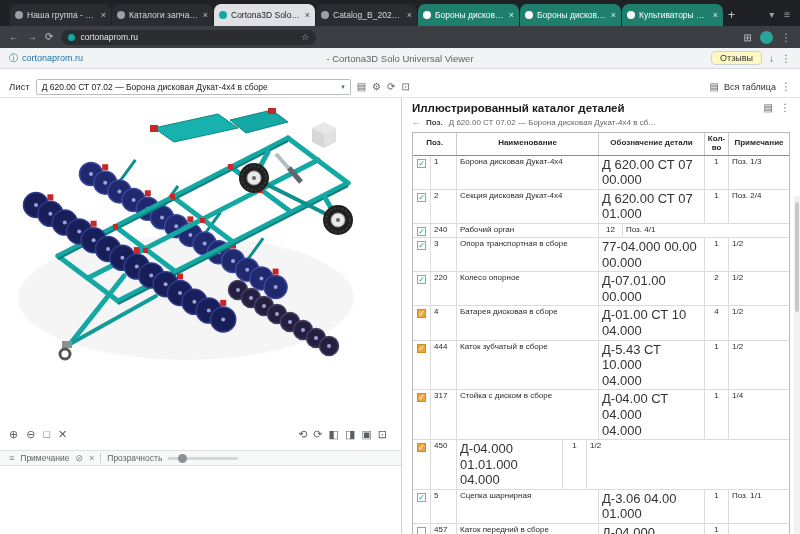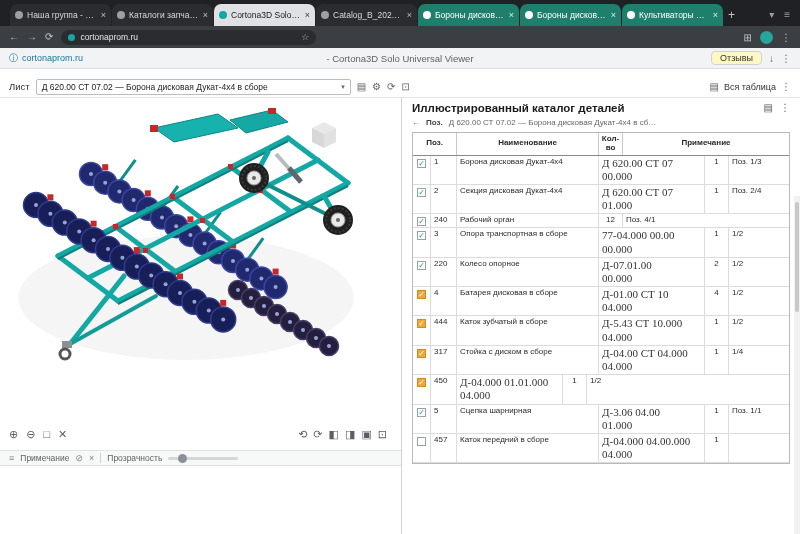--- a/index.html
+++ b/index.html
@@ -68,21 +68,21 @@
   .h-pos{width:44px;flex:none}
   .h-name{width:142px;flex:none}
   .h-des{width:106px;flex:none}
   .h-qty{width:24px;flex:none}
   .h-note{flex:1}
   .trow{display:flex;border-bottom:1px solid #dcdcdc}
   .trow>div{padding:1px 3px;border-right:1px solid #dcdcdc;overflow:hidden}
   .c-check{width:18px;flex:none;display:flex;justify-content:center;align-items:flex-start}
   .c-pos{width:26px;flex:none}
   .c-name{width:142px;flex:none}
-  .c-des{width:106px;flex:none;font-family:Liberation Serif, serif;font-size:11px;line-height:1.2;white-space:pre-line;color:#333}
+  .c-des{width:106px;flex:none;font-family:Liberation Sans, sans-serif;font-size:13px;line-height:1.2;white-space:pre-line;color:#333}
   .c-qty{width:24px;flex:none;text-align:center}
   .c-note{flex:1}
   .cb{width:9px;height:9px;border:1px solid #9aa0a6;font-size:8px;line-height:8px;color:#0aa296;text-align:center;background:#fff;margin-top:2px}
   .cb.flag{background:#f0a63c;border-color:#d18b20;color:#fff}
 
   .page-scrollbar{position:absolute;right:0;top:98px;bottom:0;width:6px;background:#f1f1f1}
   .page-thumb{position:absolute;top:6px;left:1px;width:4px;height:110px;border-radius:2px;background:#c8c8c8}
 </style>
 </head>
 <body>
@@ -383,20 +383,21 @@
       </div>
       <div class="cat-breadcrumb">
         <span>←</span>
         <span class="crumb-prefix">Поз.</span>
         <span>Д 620.00 СТ 07.02 — Борона дисковая Дукат-4х4 в сб…</span>
       </div>
       <div class="cat-table">
         <div class="thead">
           <div class="h-pos">Поз.</div>
           <div class="h-name">Наименование</div>
+          <div class="h-des">Обозначение детали</div>
           <div class="h-qty">Кол-во</div>
           <div class="h-note">Примечание</div>
         </div>
         <div>
             <div class="trow">
     <div class="c-check">
                 <span class="cb">✓</span>
               </div>
     <div class="c-pos">1</div>
     <div class="c-name">Борона дисковая Дукат-4х4</div>

